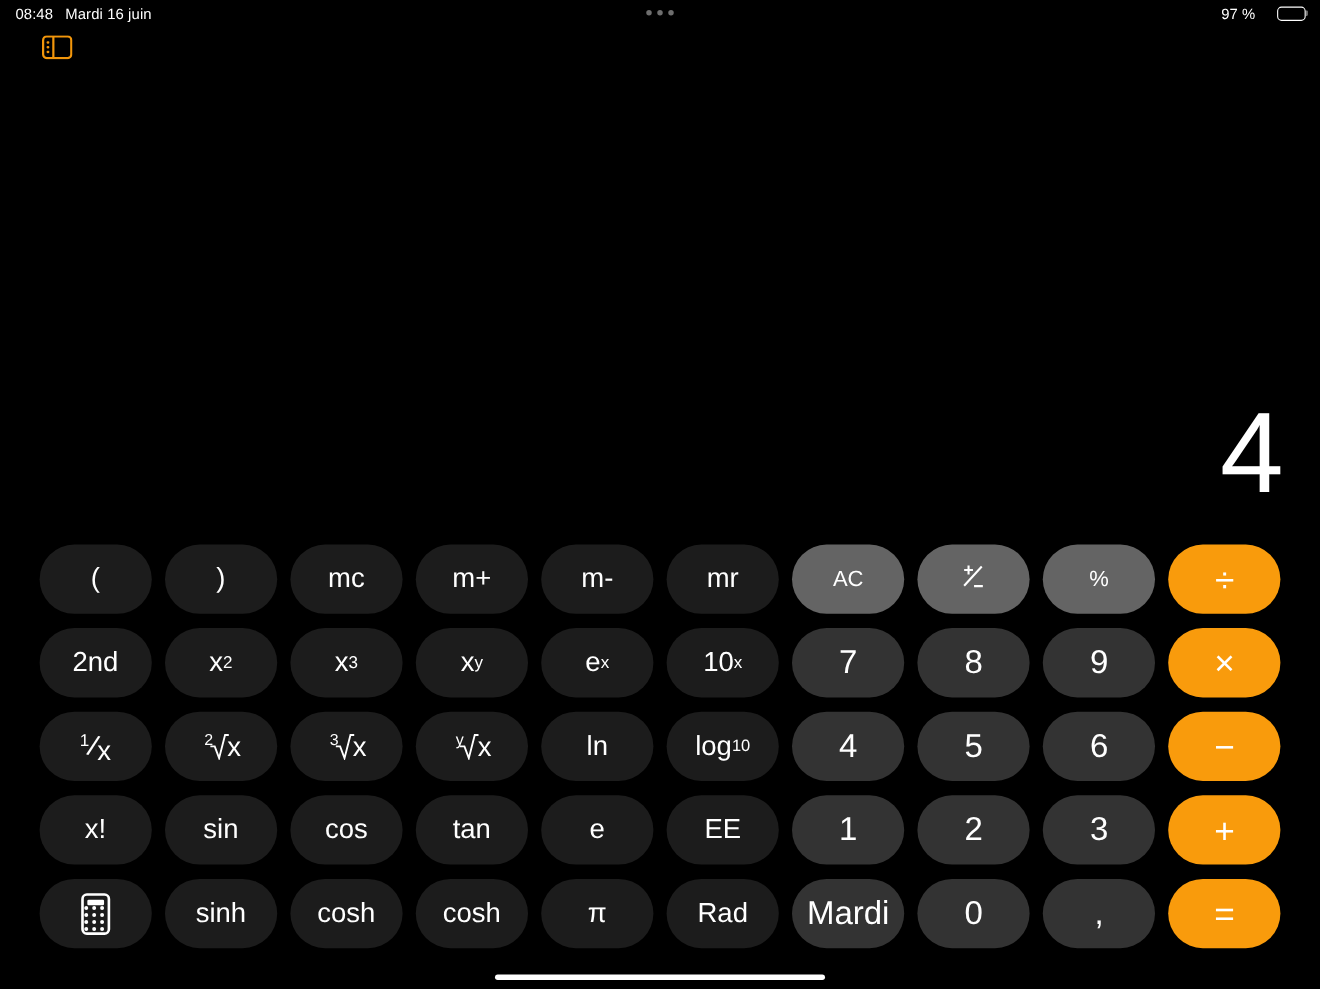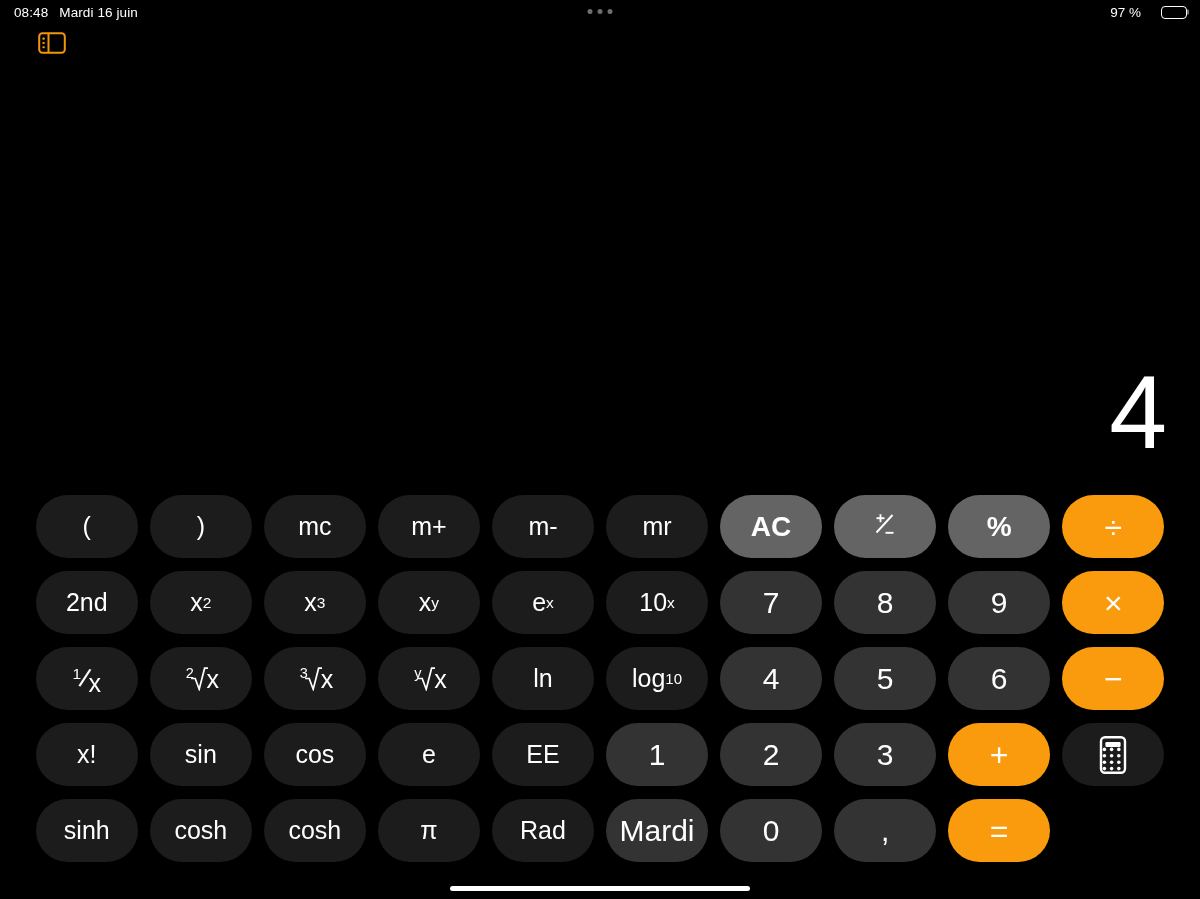--- a/index.html
+++ b/index.html
@@ -132,21 +132,21 @@
     font-weight: 400;
     display: flex;
     align-items: center;
     justify-content: center;
     cursor: pointer;
     padding: 0;
     line-height: 1;
     user-select: none;
   }
   .key.digit      { background: #333333; font-size: 30px; }
-  .key.utility    { background: #646464; font-size: 28px; font-weight: bold; }
+  .key.utility    { background: #646464; font-size: 20px; }
   .key.operator   { background: #f99b0c; font-size: 30px; }
   .key.func       { background: #1c1c1c; }
 
   
   .sup { font-size: 0.62em; vertical-align: super; line-height: 0; }
   .sub { font-size: 0.60em; vertical-align: sub; line-height: 0; }
 
   .frac {
     display: inline-flex;
     align-items: center;
@@ -312,20 +312,21 @@
     <button class="key func">log<span class="sub">10</span></button>
     <button class="key digit">4</button>
     <button class="key digit">5</button>
     <button class="key digit">6</button>
     <button class="key operator">
       <span class="op-glyph">−</span>
     </button>
     <button class="key func">x!</button>
     <button class="key func">sin</button>
     <button class="key func">cos</button>
+    <button class="key func">tan</button>
     <button class="key func">e</button>
     <button class="key func">EE</button>
     <button class="key digit">1</button>
     <button class="key digit">2</button>
     <button class="key digit">3</button>
     <button class="key operator">
       <span class="op-glyph">+</span>
     </button>
     <button class="key func">
       <span class="calc-icon">

